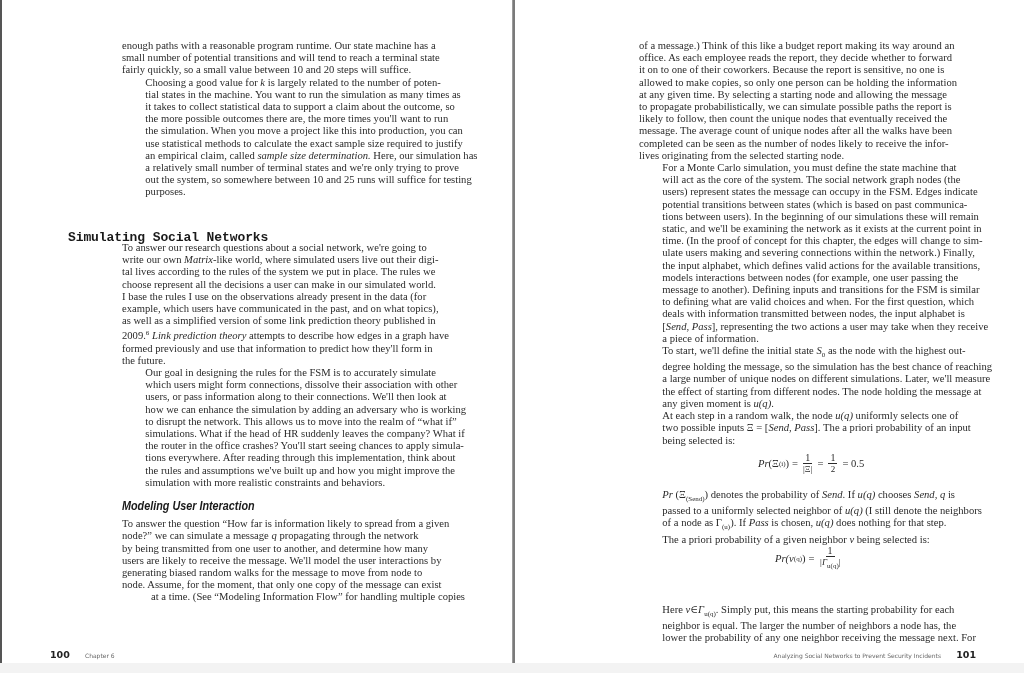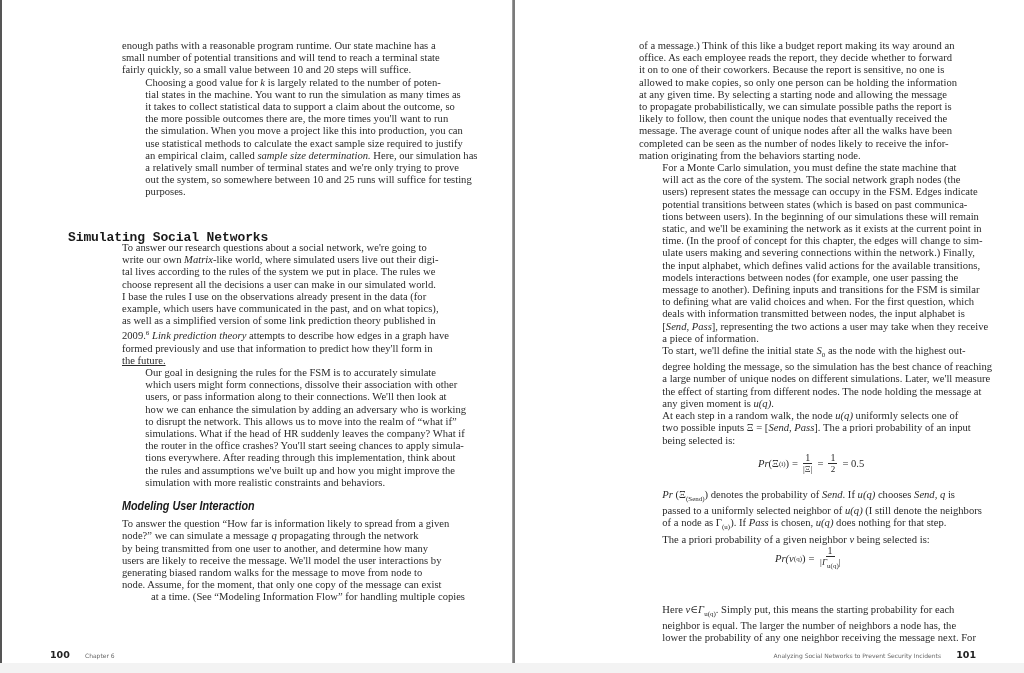--- a/index.html
+++ b/index.html
@@ -97,21 +97,21 @@
     <p>
         <span class="line">To answer our research questions about a social network, we're going to</span>
         <span class="line">write our own <i>Matrix</i>-like world, where simulated users live out their digi-</span>
         <span class="line">tal lives according to the rules of the system we put in place. The rules we</span>
         <span class="line">choose represent all the decisions a user can make in our simulated world.</span>
         <span class="line">I base the rules I use on the observations already present in the data (for</span>
         <span class="line">example, which users have communicated in the past, and on what topics),</span>
         <span class="line">as well as a simplified version of some link prediction theory published in</span>
         <span class="line">2009.<span class="sup">6</span> <i>Link prediction theory</i> attempts to describe how edges in a graph have</span>
         <span class="line">formed previously and use that information to predict how they'll form in</span>
-        <span class="line" style="text-align: left; text-decoration: underline;">the future.</span>
+        <span class="line" style="text-align: left;">the future.</span>
       </p>
     <p class="indent">
         <span class="line">Our goal in designing the rules for the FSM is to accurately simulate</span>
         <span class="line">which users might form connections, dissolve their association with other</span>
         <span class="line">users, or pass information along to their connections. We'll then look at</span>
         <span class="line">how we can enhance the simulation by adding an adversary who is working</span>
         <span class="line">to disrupt the network. This allows us to move into the realm of “what if”</span>
         <span class="line">simulations. What if the head of HR suddenly leaves the company? What if</span>
         <span class="line">the router in the office crashes? You'll start seeing chances to apply simula-</span>
         <span class="line">tions everywhere. After reading through this implementation, think about</span>
@@ -147,21 +147,21 @@
     <p>
         <span class="line">of a message.) Think of this like a budget report making its way around an</span>
         <span class="line">office. As each employee reads the report, they decide whether to forward</span>
         <span class="line">it on to one of their coworkers. Because the report is sensitive, no one is</span>
         <span class="line">allowed to make copies, so only one person can be holding the information</span>
         <span class="line">at any given time. By selecting a starting node and allowing the message</span>
         <span class="line">to propagate probabilistically, we can simulate possible paths the report is</span>
         <span class="line">likely to follow, then count the unique nodes that eventually received the</span>
         <span class="line">message. The average count of unique nodes after all the walks have been</span>
         <span class="line">completed can be seen as the number of nodes likely to receive the infor-</span>
-        <span class="line" style="text-align: left;">mation originating from the behaviors starting node.</span>
+        <span class="line" style="text-align: left;">lives originating from the selected starting node.</span>
       </p>
     <p class="indent">
         <span class="line">For a Monte Carlo simulation, you must define the state machine that</span>
         <span class="line">will act as the core of the system. The social network graph nodes (the</span>
         <span class="line">users) represent states the message can occupy in the FSM. Edges indicate</span>
         <span class="line">potential transitions between states (which is based on past communica-</span>
         <span class="line">tions between users). In the beginning of our simulations these will remain</span>
         <span class="line">static, and we'll be examining the network as it exists at the current point in</span>
         <span class="line">time. (In the proof of concept for this chapter, the edges will change to sim-</span>
         <span class="line">ulate users making and severing connections within the network.) Finally,</span>

